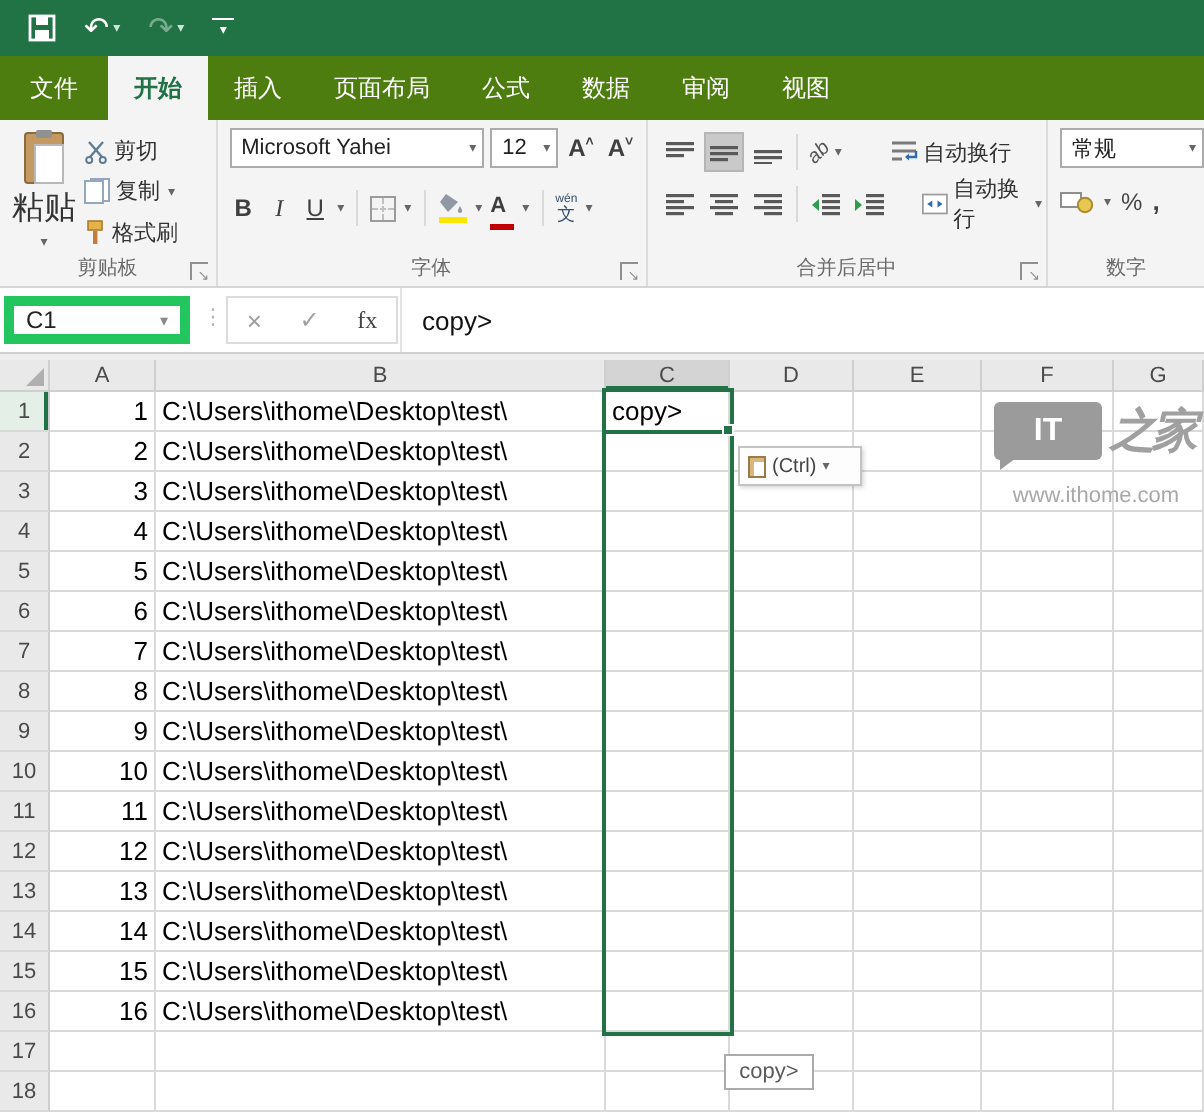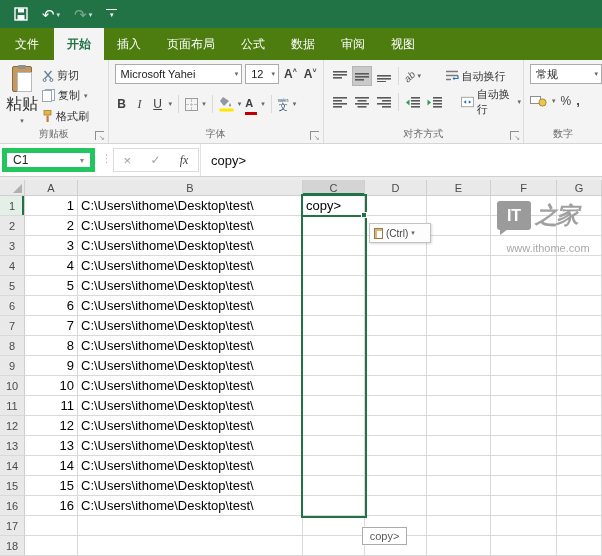--- a/index.html
+++ b/index.html
@@ -77,21 +77,21 @@
   .comma { font-size:13px; font-weight:bold; color:#444; }
 
   
   .fbar { height:33px; background:#fff; border-bottom:1px solid #d0d0d0; display:flex; align-items:center; position:relative; }
   .namebox { position:absolute; left:2px; top:4px; width:93px; height:24px; border:5px solid #22c55e; background:#fff; display:flex; align-items:center; font-size:12px; color:#222; padding:0 6px; }
   .namebox .dd { margin-left:auto; font-size:8px; color:#888; }
   .fdots { position:absolute; left:101px; top:8px; color:#b8b8b8; font-size:11px; letter-spacing:0; }
   .fbtns { position:absolute; left:113px; top:4px; width:86px; height:24px; border:1px solid #dcdcdc; background:#fff; display:flex; align-items:center; justify-content:space-around; }
   .fbtns .x { color:#a0a0a0; font-size:13px; }
   .fbtns .ck { color:#a0a0a0; font-size:12px; }
-  .fbtns .fx { color:#444; font-size:12px; font-style:italic; font-family:"Liberation Serif",serif; }
+  .fbtns .fx { color:#444; font-size:12px; font-family:"Liberation Serif",serif; }
   .fval { position:absolute; left:200px; top:0; right:0; height:100%; display:flex; align-items:center; padding-left:10px; font-size:13px; color:#111; border-left:1px solid #e3e3e3; }
   .fstrip { height:3px; background:#ededed; }
 
   
   .sheet { position:relative; width:602px; height:376px; background:#fff; font-size:13px; }
   .grow { display:flex; }
   .hrow .hc { height:16px; background:#e9e9e9; border-right:1px solid #cfcfcf; border-bottom:1px solid #cfcfcf; font-size:11px; color:#4a4a4a; display:flex; align-items:center; justify-content:center; }
   .hrow .hc.selcol { background:#d4d4d4; box-shadow:inset 0 -2px 0 #217346; }
   .corner { width:25px; height:16px; background:#e9e9e9; border-right:1px solid #cfcfcf; border-bottom:1px solid #cfcfcf; position:relative; }
   .corner::after { content:""; position:absolute; right:2px; bottom:2px; border-style:solid; border-width:0 0 9px 9px; border-color:transparent transparent #b0b0b0 transparent; }
@@ -105,21 +105,21 @@
   .c1line { position:absolute; left:303px; top:35px; width:62px; height:2px; background:#217346; }
   .fillhandle { position:absolute; left:361px; top:32px; width:6px; height:6px; background:#217346; border:1px solid #fff; }
   .pastebtn { position:absolute; left:369px; top:43px; width:62px; height:20px; background:#fdfdfd; border:1px solid #c3c3c3; box-shadow:1px 1px 2px rgba(0,0,0,.15); display:flex; align-items:center; gap:3px; padding:0 4px; font-size:10px; color:#444; }
   .pastebtn .dd { font-size:7px; color:#666; }
   .pclip { width:9px; height:11px; background:#d9b77c; border:1px solid #9a7a46; position:relative; flex:none; }
   .pclip::after { content:""; position:absolute; left:2px; top:2px; width:5px; height:7px; background:#fff; }
   .tooltip { position:absolute; left:362px; top:347px; width:45px; height:18px; background:#fff; border:1px solid #ababab; display:flex; align-items:center; justify-content:center; font-size:11px; color:#5a5a5a; }
 
   .watermark { position:absolute; left:497px; top:20px; width:102px; }
   .wm-row { display:flex; align-items:center; gap:4px; }
-  .wm-logo { width:34px; height:29px; background:#9b9b9b; border-radius:3px; color:#fff; font-weight:bold; font-size:16px; display:flex; align-items:center; justify-content:center; position:relative; }
+  .wm-logo { width:54px; height:29px; background:#9b9b9b; border-radius:3px; color:#fff; font-weight:bold; font-size:16px; display:flex; align-items:center; justify-content:center; position:relative; }
   .wm-logo::after { content:""; position:absolute; left:3px; bottom:-5px; border-style:solid; border-width:6px 8px 0 0; border-color:#9b9b9b transparent transparent transparent; }
   .wm-suffix { font-size:23px; font-weight:bold; font-style:italic; color:#a0a0a0; letter-spacing:-2px; }
   .wm-url { margin-top:11px; font-size:11px; color:#a8a8a8; text-align:center; width:100%; }
 
   svg { display:block; }
 </style>
 </head>
 <body>
 
 <div class="app">
@@ -333,21 +333,21 @@
         <span class="lbl-btn">
           <svg width="15" height="12" viewBox="0 0 15 12">
               <rect x="0.5" y="0.5" width="14" height="11" fill="#fff" stroke="#9c9c9c"></rect>
               <path d="M3 6 L6 4 L6 8 z" fill="#2b6cb3"></path>
               <path d="M12 6 L9 4 L9 8 z" fill="#2b6cb3"></path>
             </svg>
           <span>自动换行</span>
           <span class="dds">▾</span>
         </span>
       </div>
-      <div class="glabel">对齐方式</div>
+      <div class="glabel">合并后居中</div>
       <span class="lnch"></span>
     </div>
 
     <div class="rgroup g-num">
       <div class="selbox numbox">
         <span>常规</span>
         <span class="dd">▾</span>
       </div>
       <div class="nrow2">
         <span>

